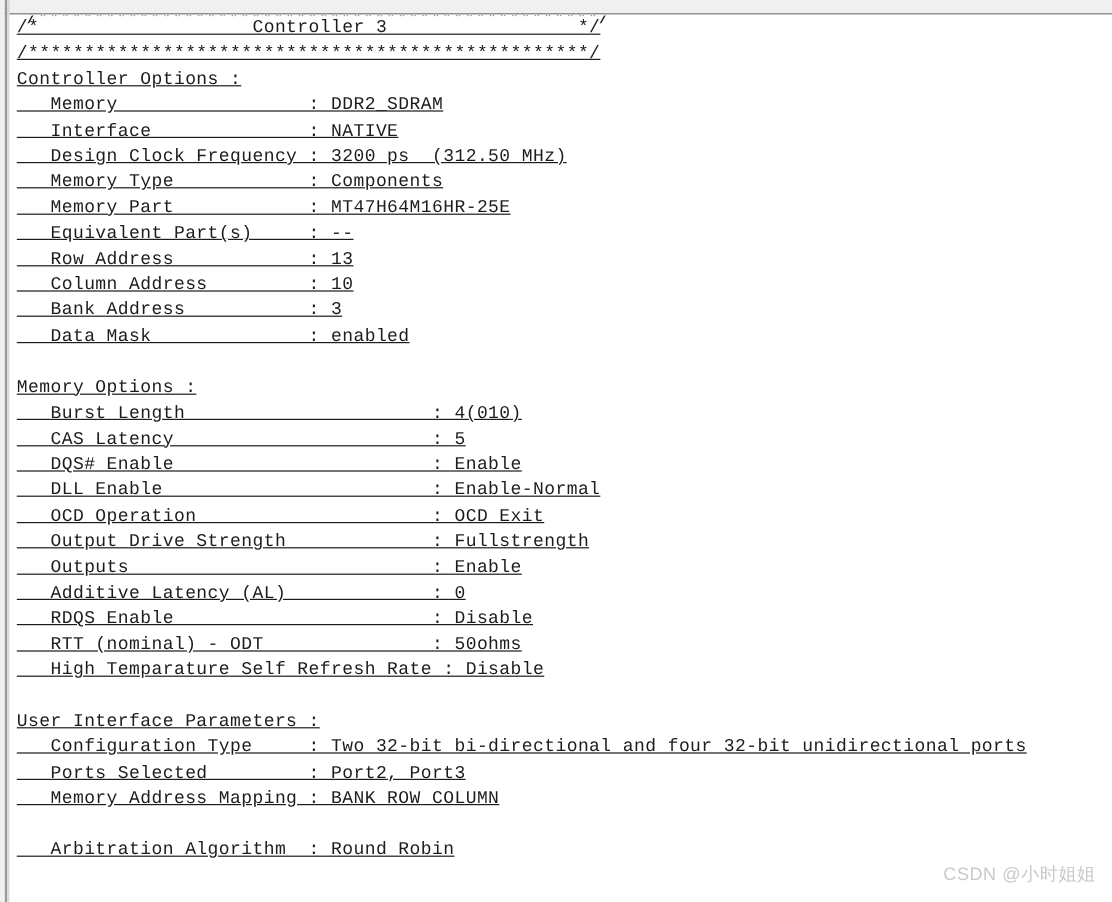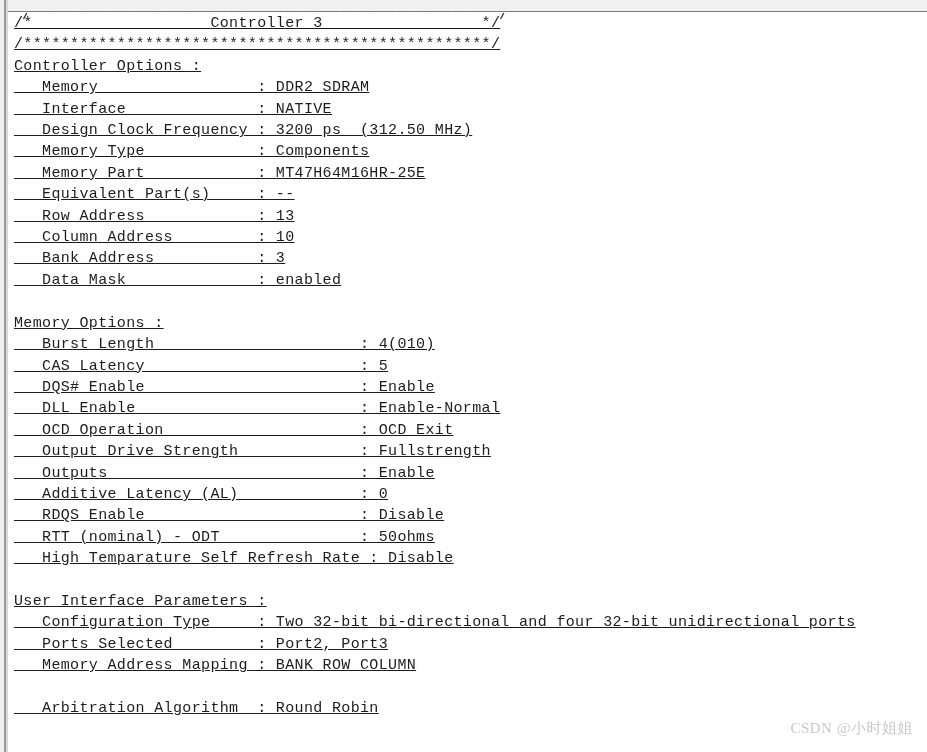--- a/index.html
+++ b/index.html
@@ -95,21 +95,21 @@
     letter-spacing: 0.35px;
     color: #1c1c1c;
     white-space: pre;
   }
 
   
   #watermark {
     position: absolute;
     right: 14px;
     bottom: 14px;
-    font-family: Liberation Serif, serif;
+    font-family: Liberation Sans, sans-serif;
     font-size: 15px;
     color: #c9c9c9;
     letter-spacing: 0.5px;
     user-select: none;
     white-space: nowrap;
   }
 </style>
 </head>
 <body>
 

